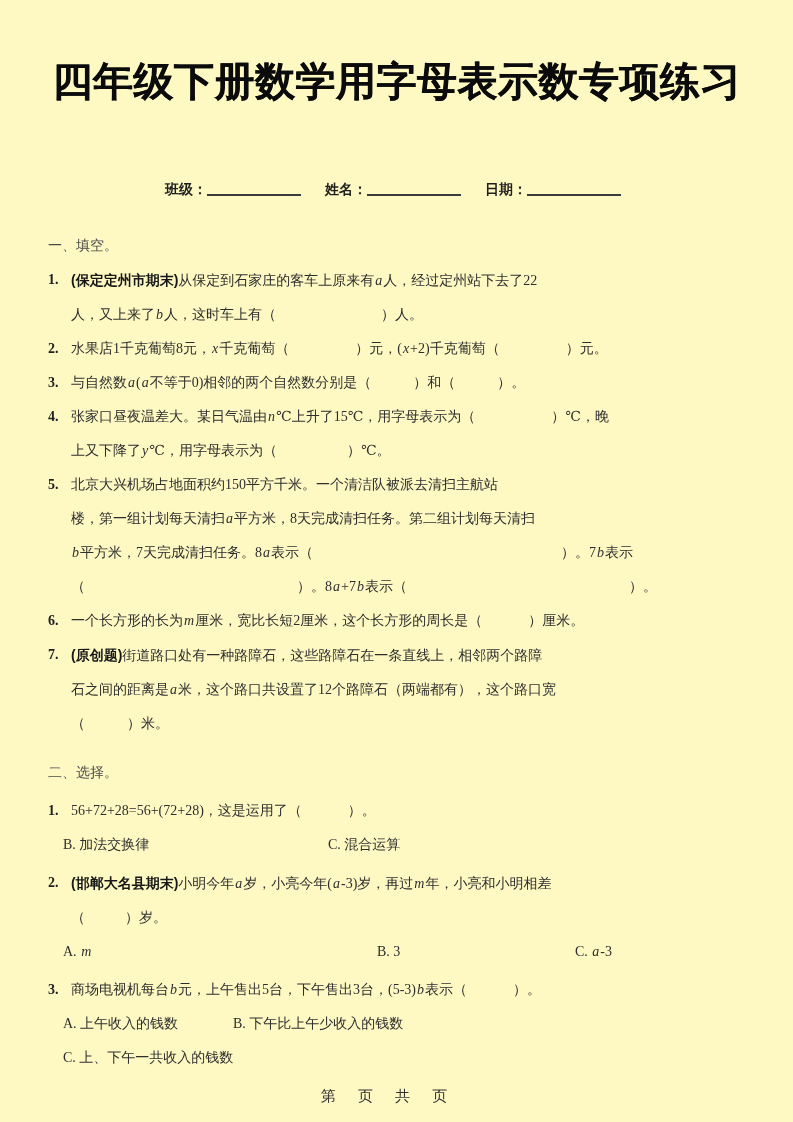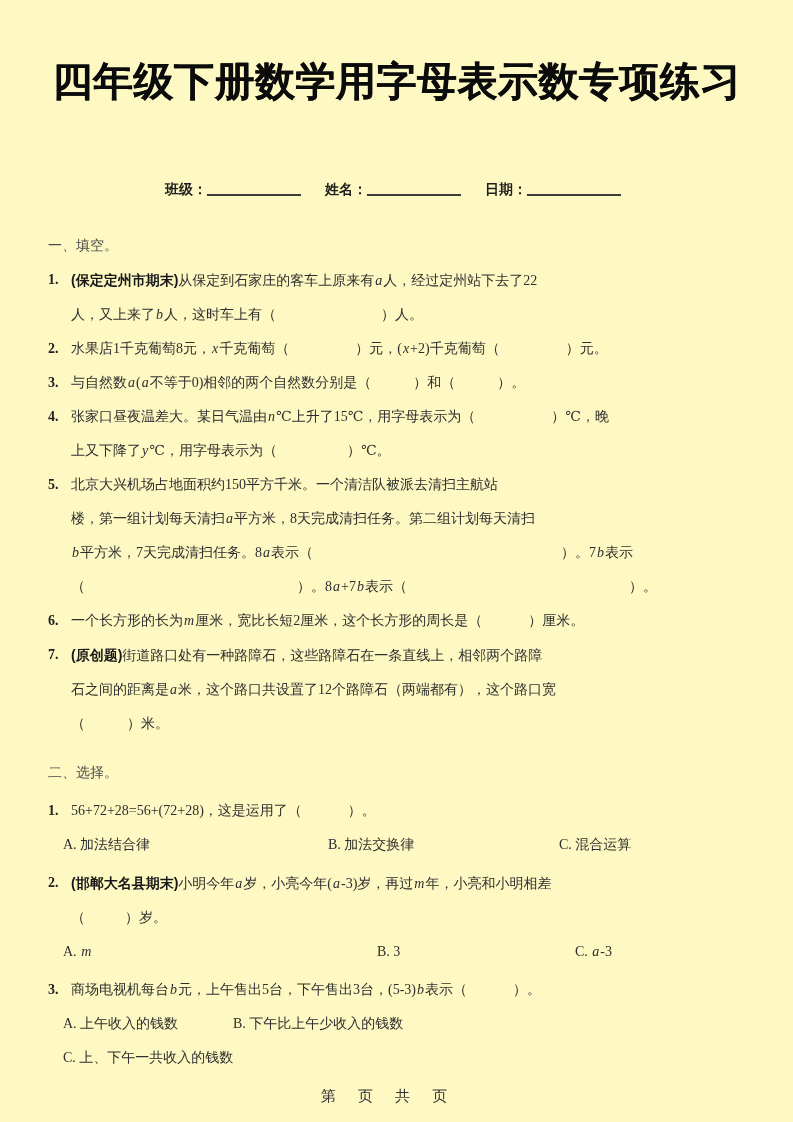--- a/index.html
+++ b/index.html
@@ -101,21 +101,20 @@
       <div class="line"><span class="sg-n">石之间的距离是</span><span class="sg-i">a</span><span class="sg-n">米，这个路口共设置了12个路障石（两端都有），这个路口宽</span></div>
       <div class="line"><span class="sg-n">（</span><span class="sg-g" style="width: 42px;"></span><span class="sg-n">）米。</span></div>
     </div>
 
     <div class="sec-heading sec2">二、选择。</div>
 
     <div class="item choice-item">
       <span class="num">1.</span>
       <div class="line"><span class="sg-n">56+72+28=56+(72+28)，这是运用了（</span><span class="sg-g" style="width: 46px;"></span><span class="sg-n">）。</span></div>
       <div class="opts opts-grid3a">
-        <span class="opt"><span class="sg-n">A. 加法结合律</span></span>
         <span class="opt"><span class="sg-n">B. 加法交换律</span></span>
         <span class="opt"><span class="sg-n">C. 混合运算</span></span>
       </div>
     </div>
 
     <div class="item choice-item">
       <span class="num">2.</span>
       <div class="line"><span class="sg-b">(邯郸大名县期末)</span><span class="sg-n">小明今年</span><span class="sg-i">a</span><span class="sg-n">岁，小亮今年(</span><span class="sg-i">a</span><span class="sg-n">-3)岁，再过</span><span class="sg-i">m</span><span class="sg-n">年，小亮和小明相差</span></div>
       <div class="line"><span class="sg-n">（</span><span class="sg-g" style="width: 40px;"></span><span class="sg-n">）岁。</span></div>
       <div class="opts opts-grid3b">

